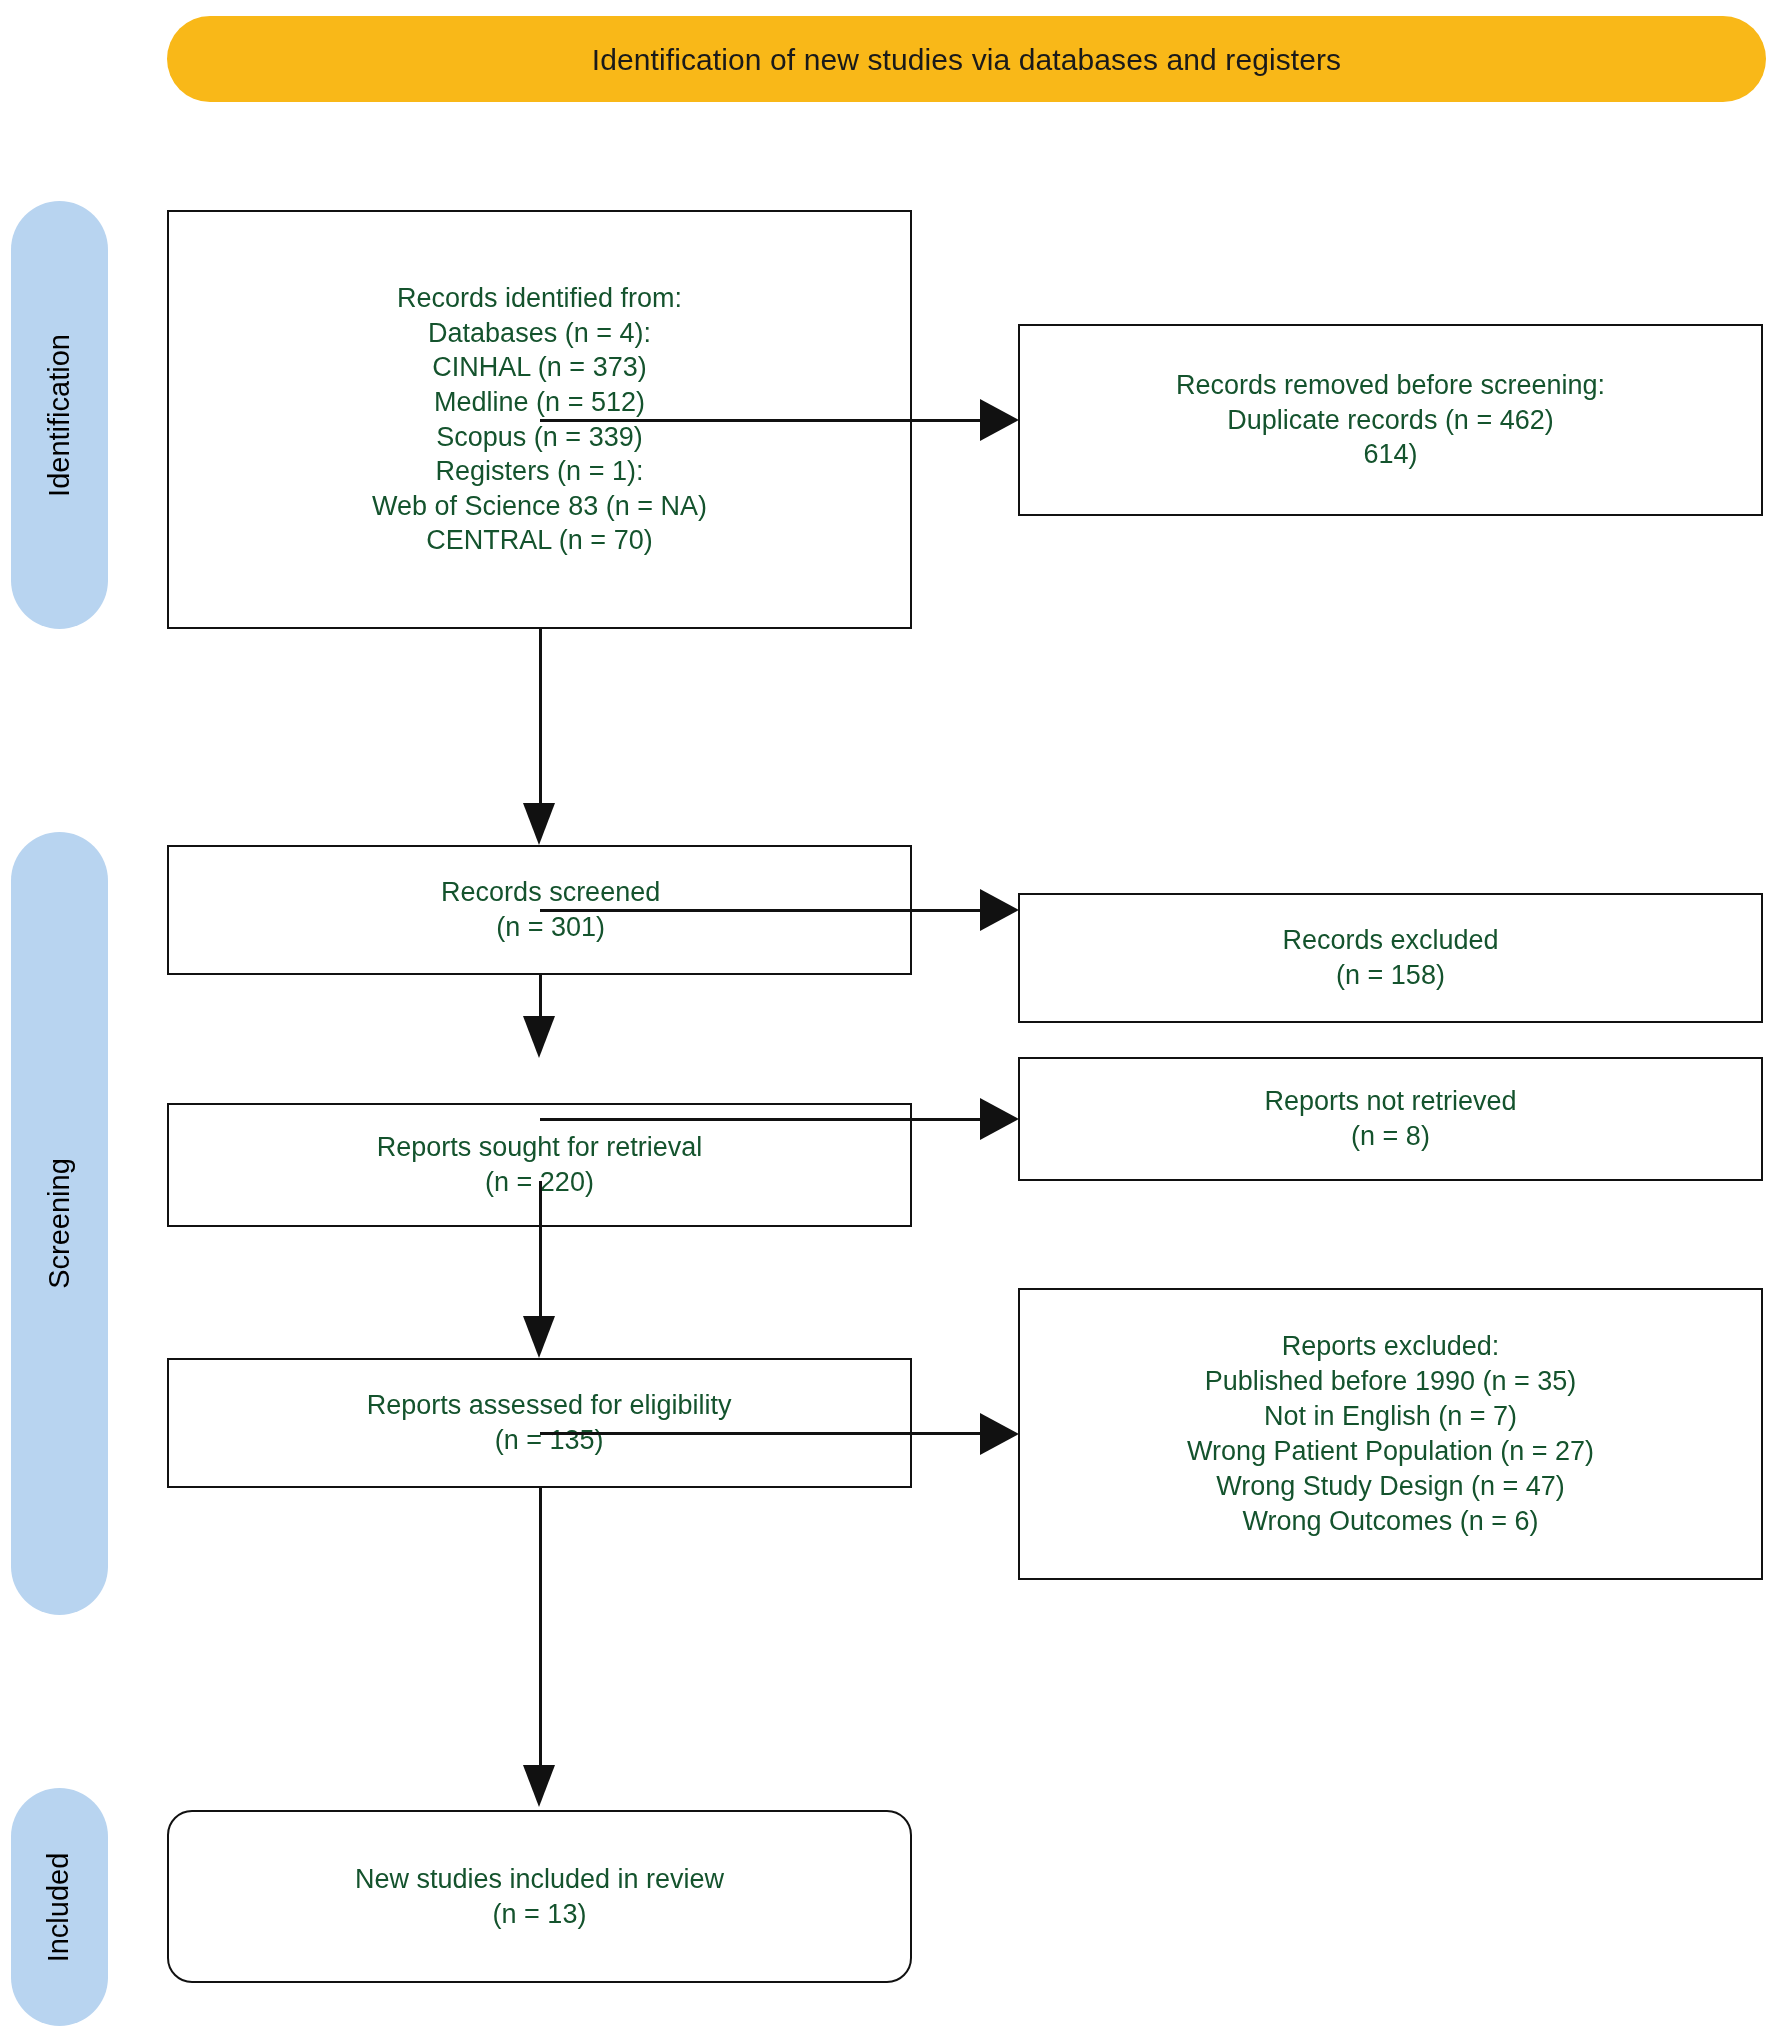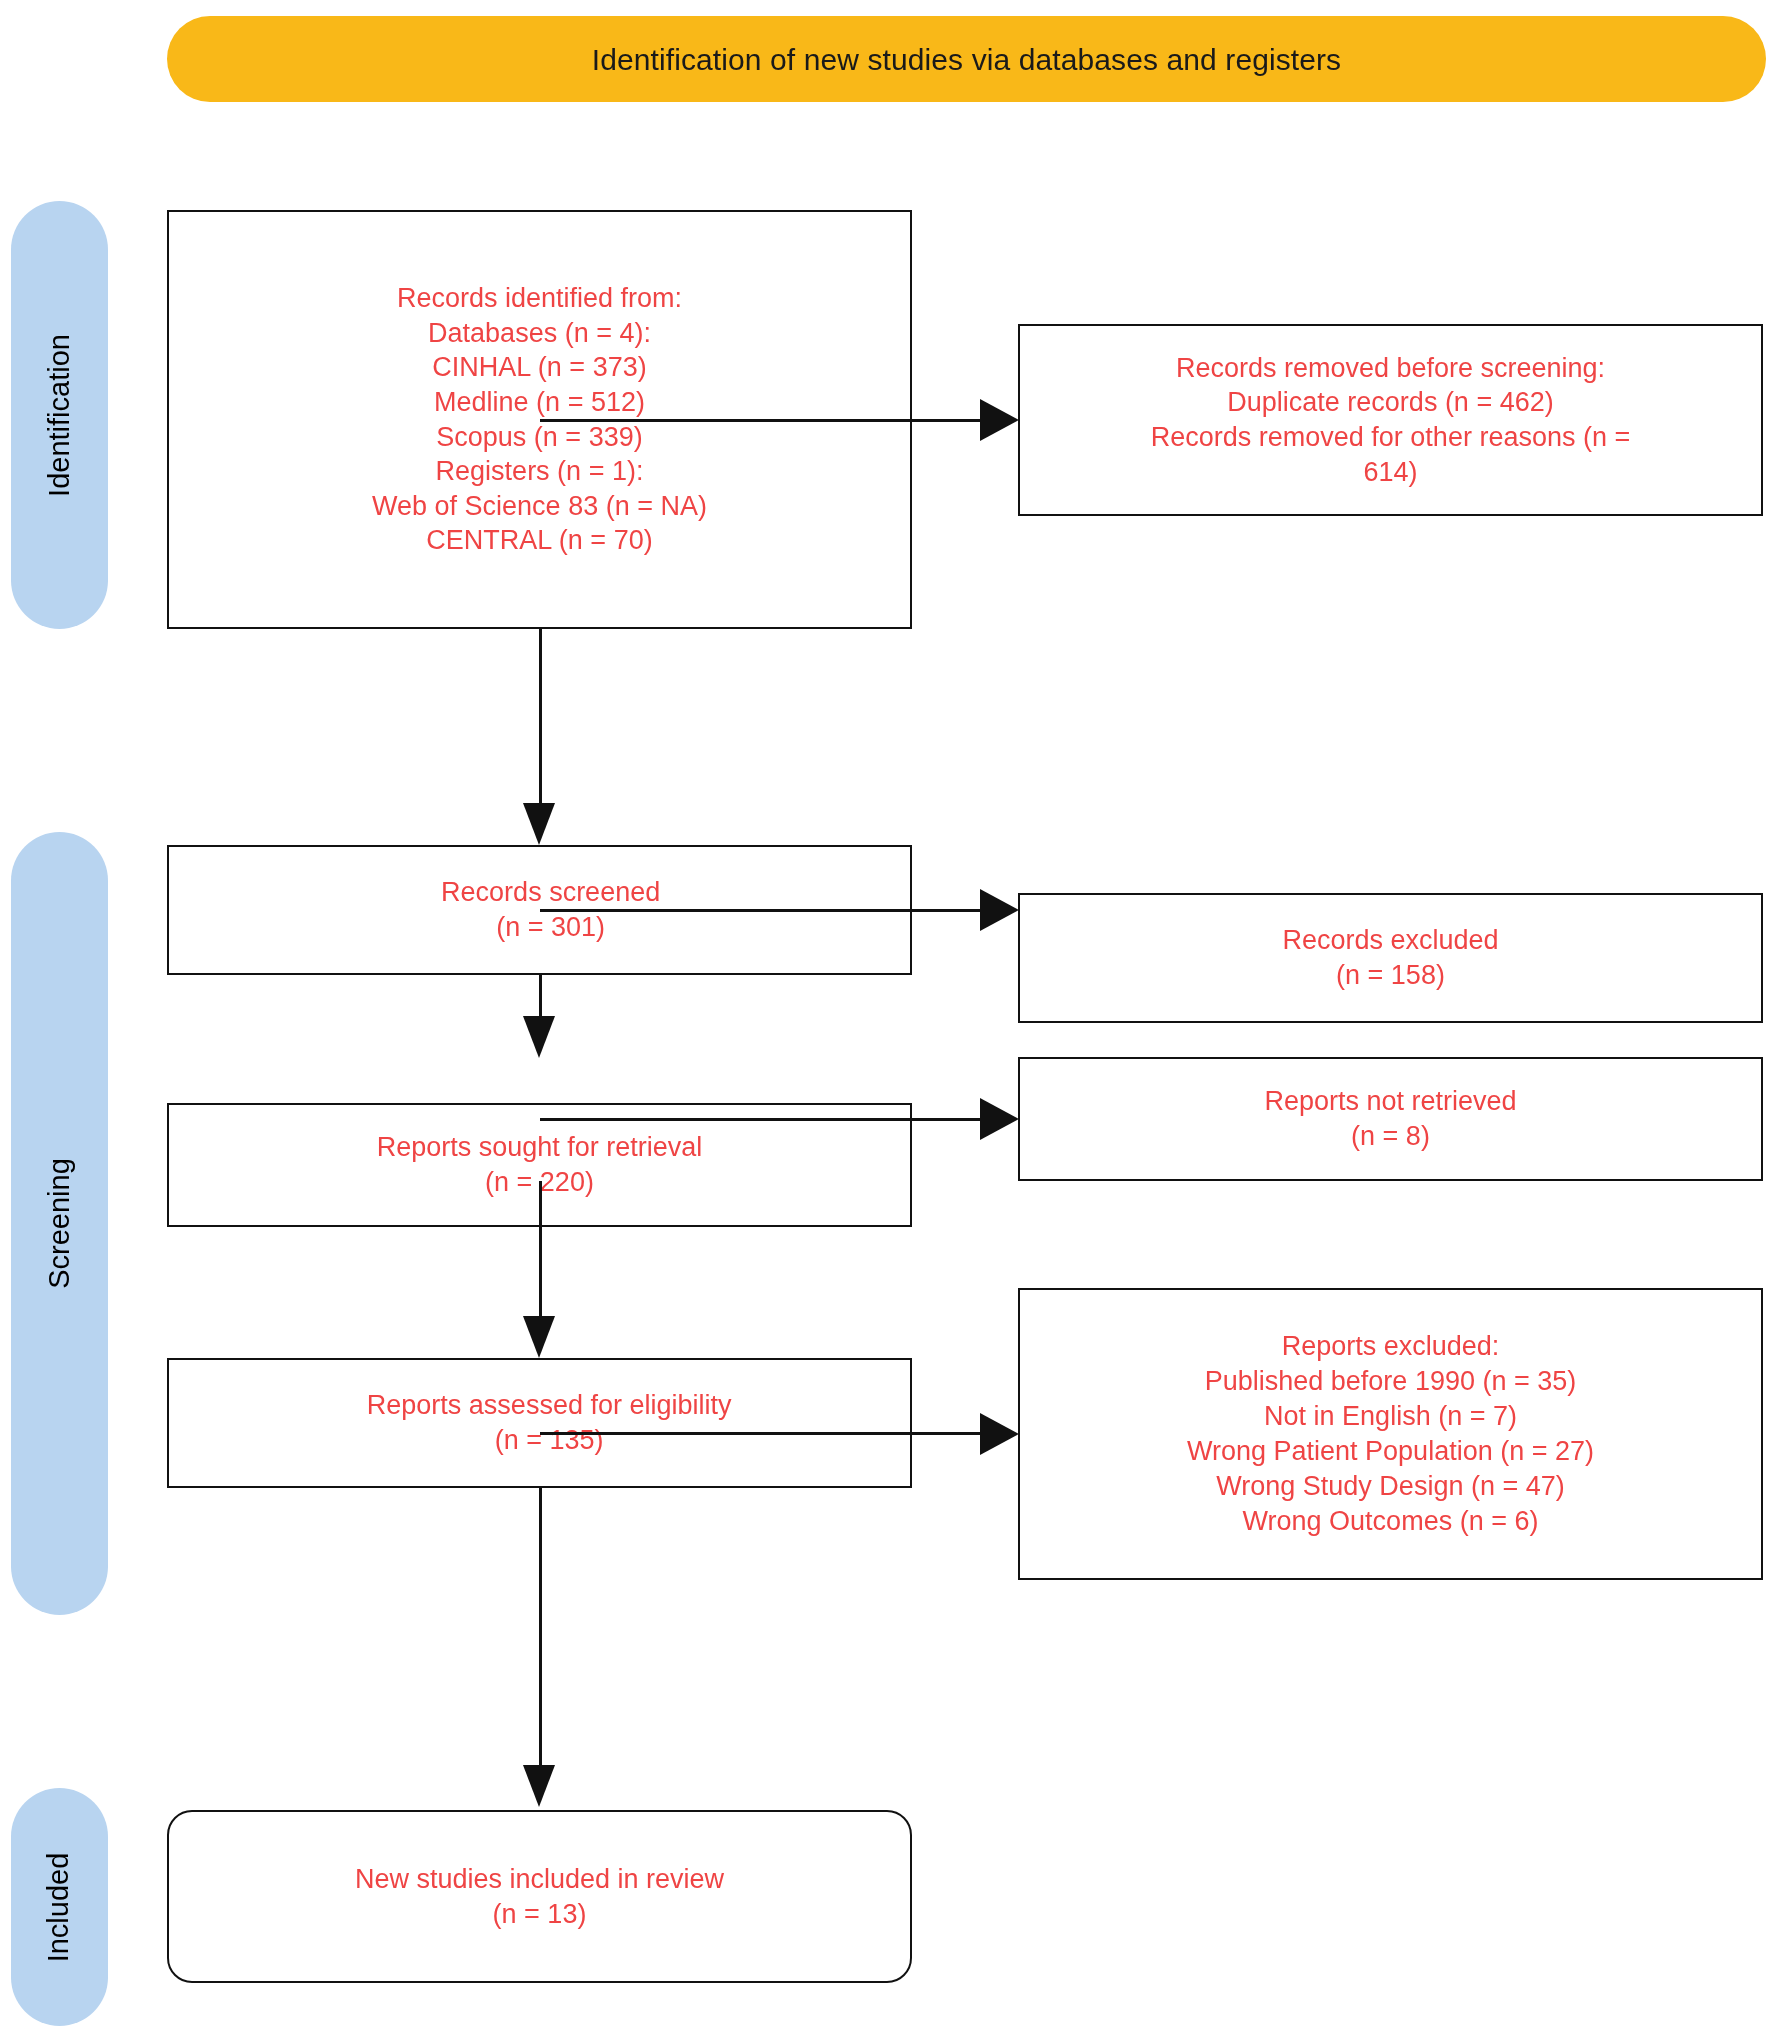--- a/index.html
+++ b/index.html
@@ -56,21 +56,21 @@
     flex-direction:column;
     align-items:center;
     justify-content:center;
     padding:5.4px 9.7px;
   }
   .box .line{
     font-size:27px;
     line-height:1.28;
     text-align:right;
     white-space:pre-wrap;
-    color:#ef4444;
+    color:#14532d;
   }
   .box.tight .line{line-height:1.30;}
 
   
   #box-identified      {left:167px;  top:210px;  width:745px; height:419px;}
   #box-screened        {left:167px;  top:845px; width:745px; height:130px;padding-left:32px;}
   #box-sought          {left:167px;  top:1103px; width:745px; height:124px;}
   #box-assessed        {left:167px;  top:1358px; width:745px; height:130px;padding-left:29px;}
   #box-included        {left:167px;  top:1810px; width:745px; height:173px;border-radius:25px;}
 
@@ -156,21 +156,20 @@
     <div class="line">Medline (n = 512)</div>
     <div class="line">Scopus (n = 339)</div>
     <div class="line">Registers (n = 1):</div>
     <div class="line">Web of Science 83 (n = NA)</div>
     <div class="line">CENTRAL (n = 70)</div>
   </div>
 
   <div class="box" id="box-removed">
     <div class="line">Records removed before screening:</div>
     <div class="line">Duplicate records (n = 462)</div>
-    <div class="line">Records removed for other reasons (n =</div>
     <div class="line">614)</div>
   </div>
 
   <div class="box" id="box-screened">
     <div class="line">Records screened</div>
     <div class="line">(n = 301)</div>
   </div>
 
   <div class="box" id="box-excluded-records">
     <div class="line">Records excluded</div>

